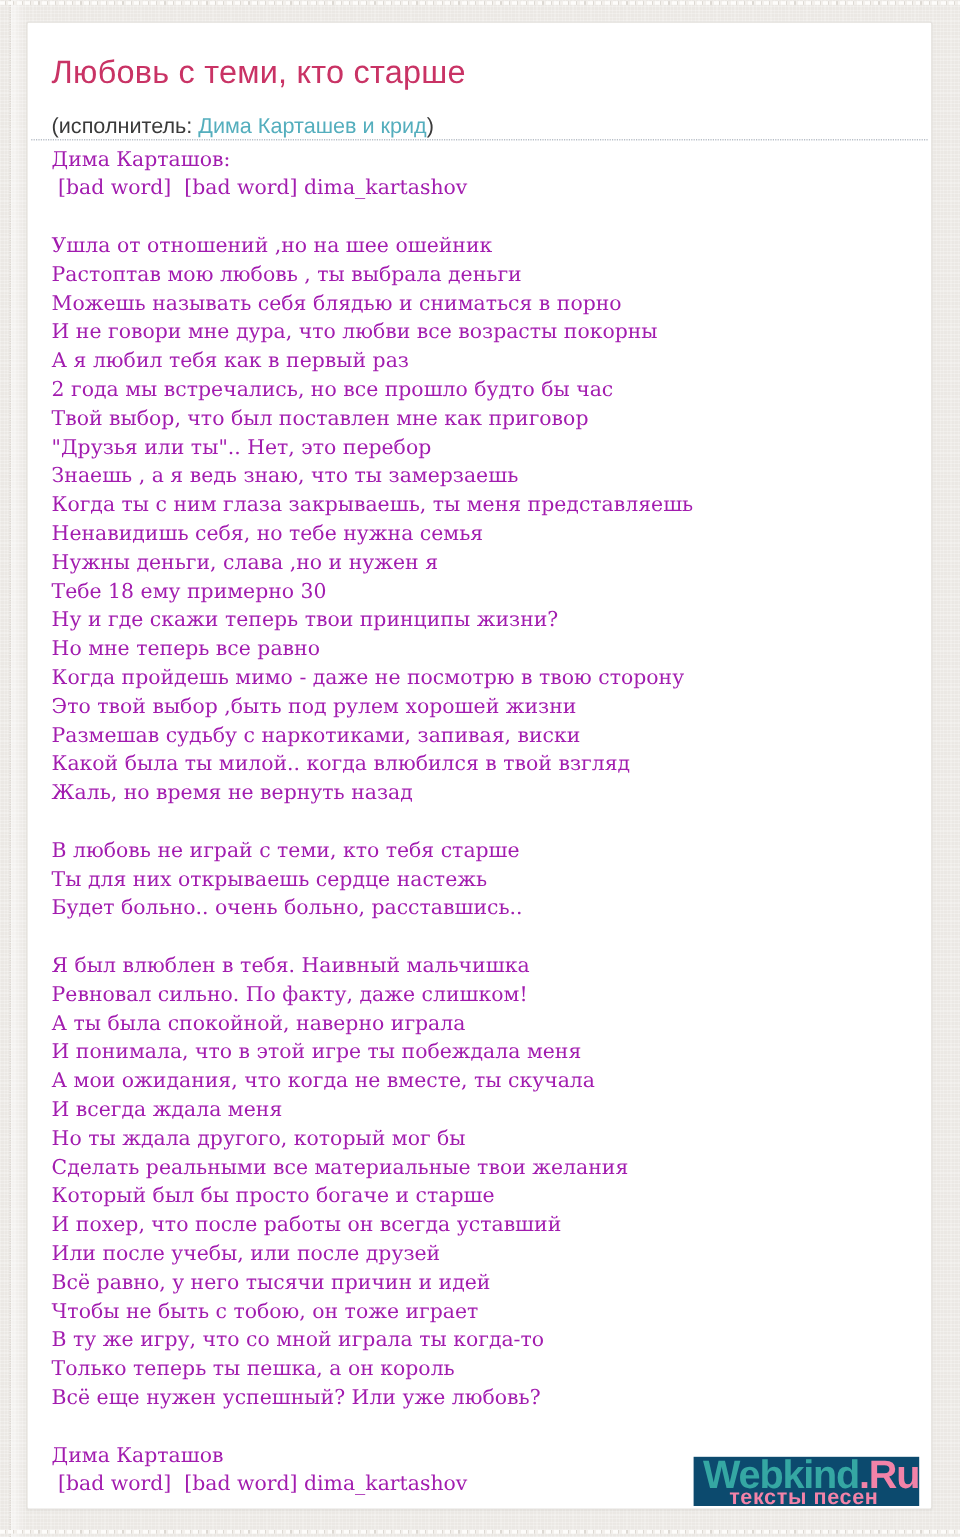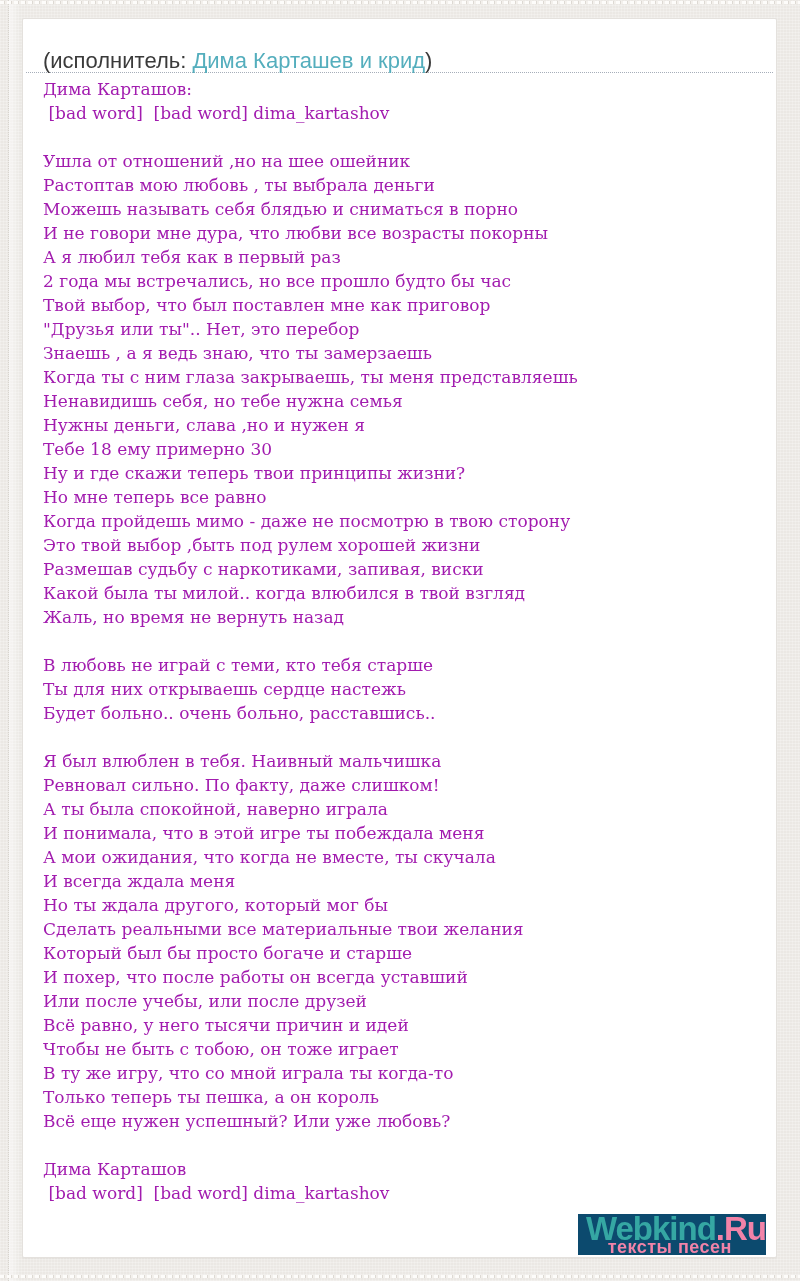--- a/index.html
+++ b/index.html
@@ -51,22 +51,22 @@
   }
   .title {
     font-family: "Liberation Sans", sans-serif;
     font-weight: normal;
     font-size: 27px;
     line-height: 30px;
     color: #c93365;
     letter-spacing: 0.2px;
   }
   .subtitle {
-    margin-top: 6px;
-    font-size: 22px;
+    margin-top: 20px;
+    font-size: 18px;
     line-height: 20px;
     color: #3a3a3a;
   }
   .artist-link {
     color: #54aebd;
     text-decoration: none;
     cursor: pointer;
   }
   .divider {
     height: 0;
@@ -111,20 +111,21 @@
   }
 </style>
 </head>
 <body>
 
 <div class="page">
   <div class="seam"></div>
 
   <div class="card">
 
+    <h1 class="title">Любовь с теми, кто старше</h1>
 
     <div class="subtitle">
       <span>(исполнитель: </span><a class="artist-link">Дима Карташев и крид</a><span>)</span>
     </div>
 
     <div class="divider"></div>
 
     <div class="lyrics">Дима Карташов:
  [bad word]  [bad word] dima_kartashov
 

